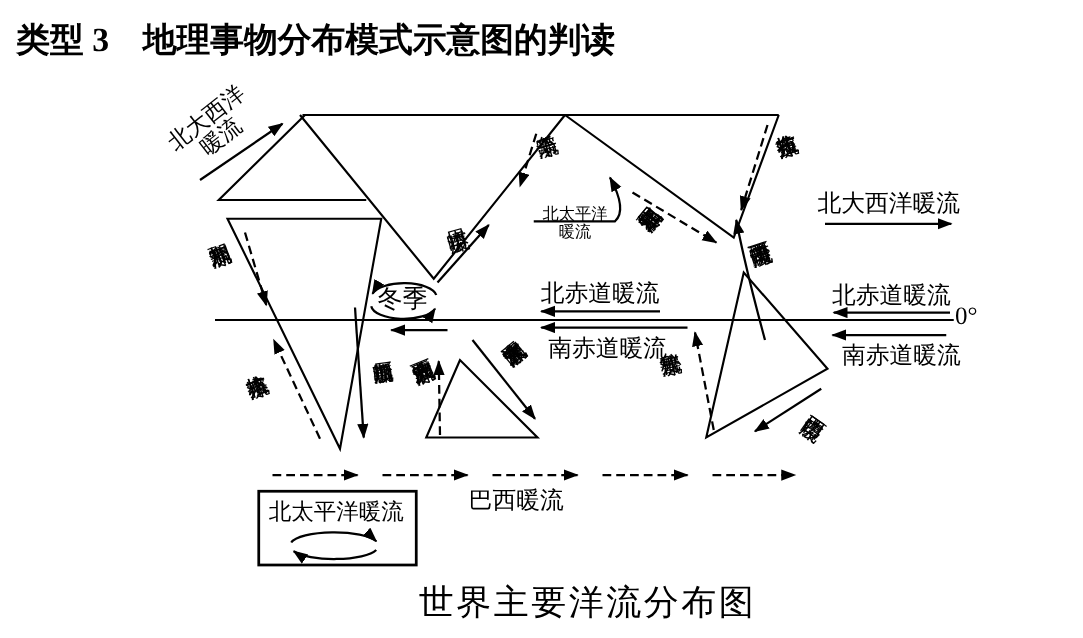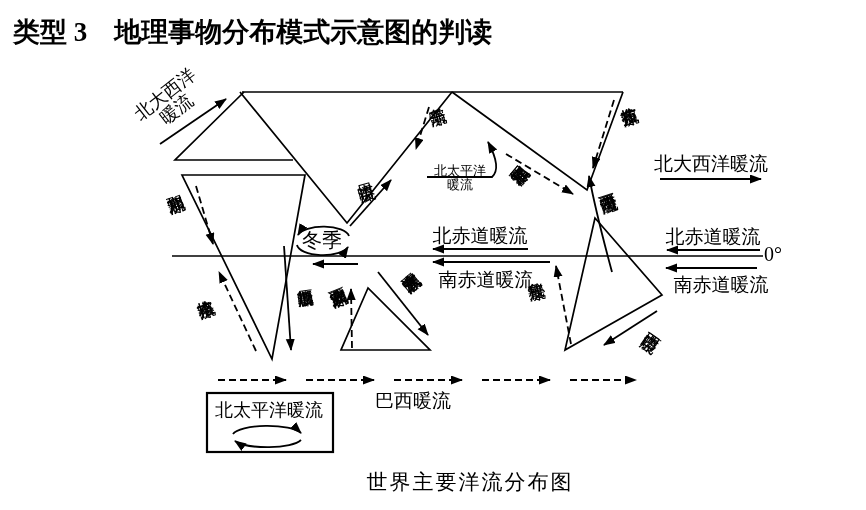--- a/index.html
+++ b/index.html
@@ -1,21 +1,21 @@
 <!DOCTYPE html>
 <html><head>
 <meta charset="utf-8">
 <style>
   html,body{margin:0;padding:0;background:#ffffff;}
   .stage{position:relative;width:866px;height:510px;background:#ffffff;overflow:hidden;
          font-family:"Liberation Serif","DejaVu Serif",serif;color:#000;}
   .stage svg{position:absolute;left:0;top:0;}
   .title{position:absolute;left:13px;top:14px;font-size:27px;font-weight:bold;white-space:nowrap;}
   .caption{position:absolute;left:470px;top:482px;transform:translate(-50%,-50%);
-           font-size:21px;white-space:nowrap;letter-spacing:2px;}
+           font-size:28px;white-space:nowrap;letter-spacing:2px;}
   .lab{position:absolute;line-height:1.05;transform:translate(-50%,-50%) rotate(var(--rot,0deg));}
   .h{white-space:nowrap;}
   .hw{text-align:center;}
   .v{writing-mode:vertical-rl;text-orientation:upright;}
   .land{fill:none;stroke:#000;stroke-width:1.7;}
   .warm{fill:none;stroke:#000;stroke-width:1.8;}
   .cold{fill:none;stroke:#000;stroke-width:1.8;stroke-dasharray:7 4;}
   .eq{stroke:#000;stroke-width:1.7;}
   .box{fill:none;stroke:#000;stroke-width:2.2;}
 </style>

